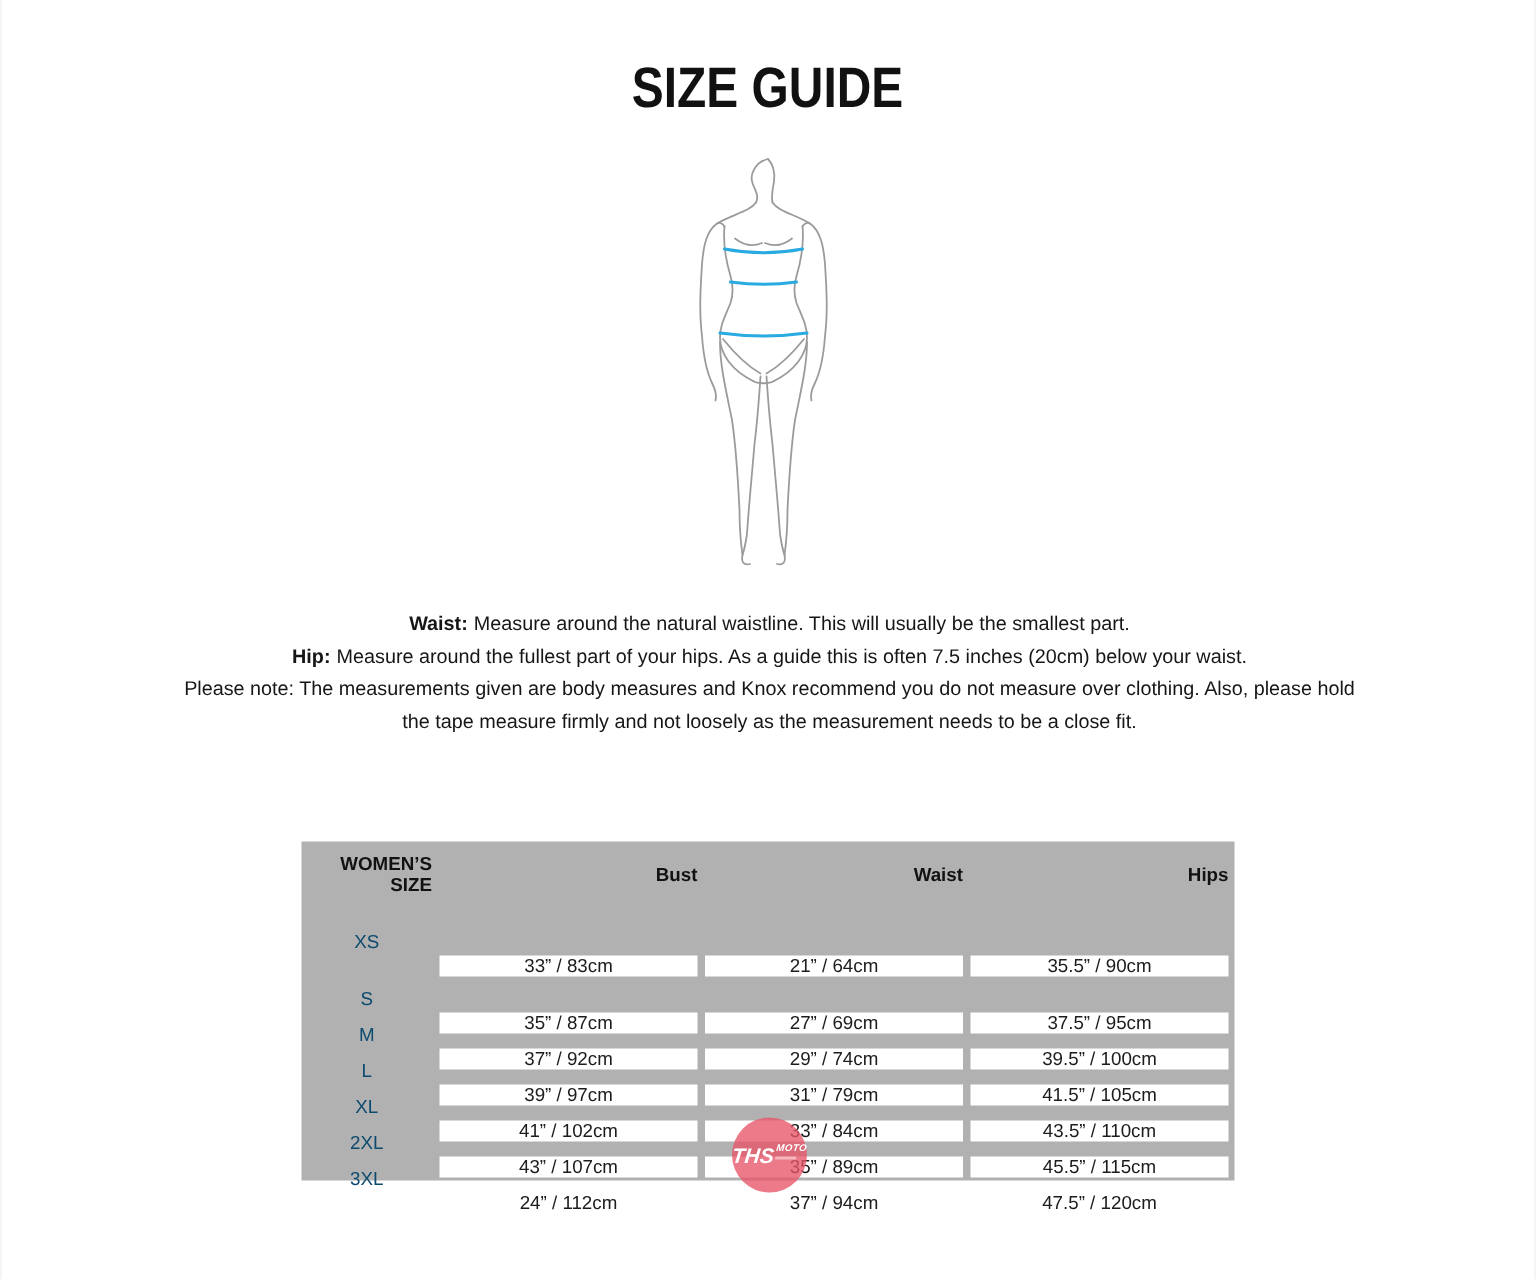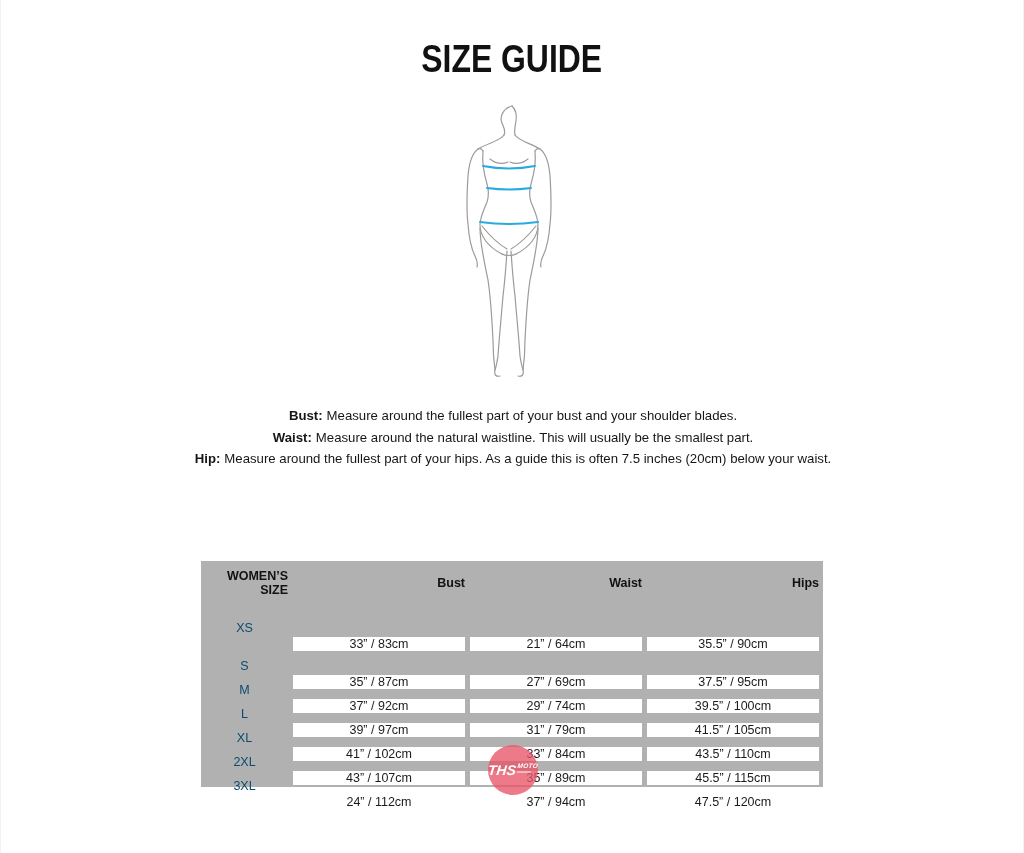--- a/index.html
+++ b/index.html
@@ -114,23 +114,23 @@
       </g>
       <g stroke="#29abe2" stroke-width="2" fill="none" stroke-linecap="round">
         <path d="M31,62 Q57,67 83,62"></path>
         <path d="M35,84 Q57,87 79,84"></path>
         <path d="M28,118 Q57,122 86,118"></path>
       </g>
     </svg>
   </div>
 
   <div class="instructions">
-    <p class="instr"><span class="lbl">Bust:</span><span>Measure around the fullest part of your bust and your shoulder blades.</span></p>
     <p class="instr"><span class="lbl">Waist:</span><span>Measure around the natural waistline. This will usually be the smallest part.</span></p>
     <p class="instr"><span class="lbl">Hip:</span><span>Measure around the fullest part of your hips. As a guide this is often 7.5 inches (20cm) below your waist.</span></p>
+    <p class="instr"><span>Please note: The measurements given are body measures and Knox recommend you do not measure over clothing. Also, please hold the tape measure firmly and not loosely as the measurement needs to be a close fit.</span></p>
   </div>
 
   <div class="size-table">
     <div class="thead">
       <div class="th">WOMEN’S SIZE</div>
       <div class="th">Bust</div>
       <div class="th">Waist</div>
       <div class="th">Hips</div>
     </div>
 

